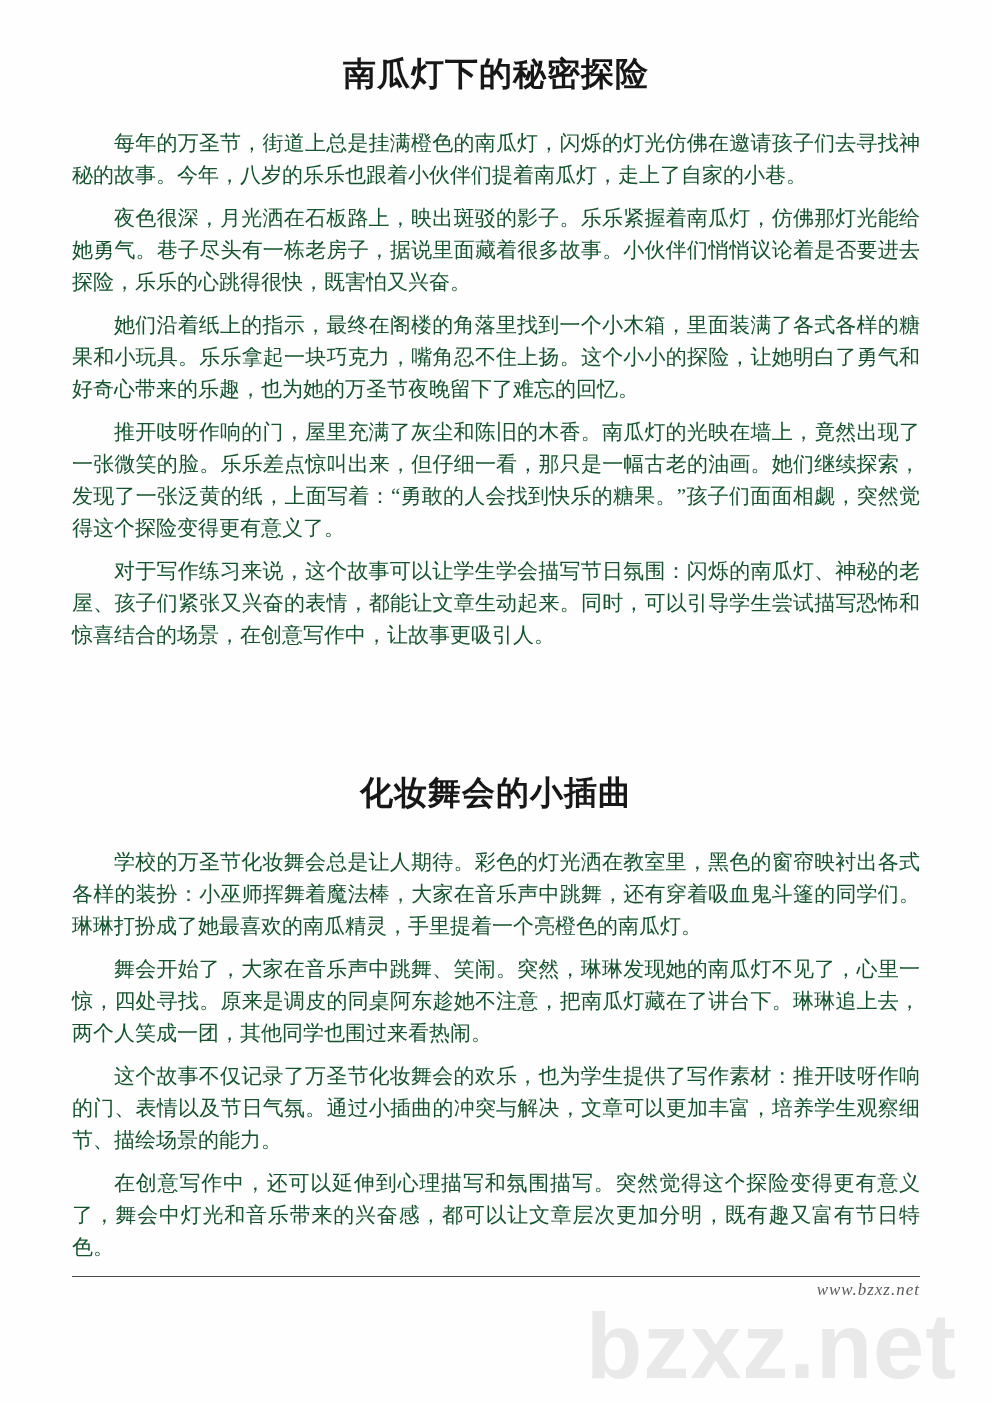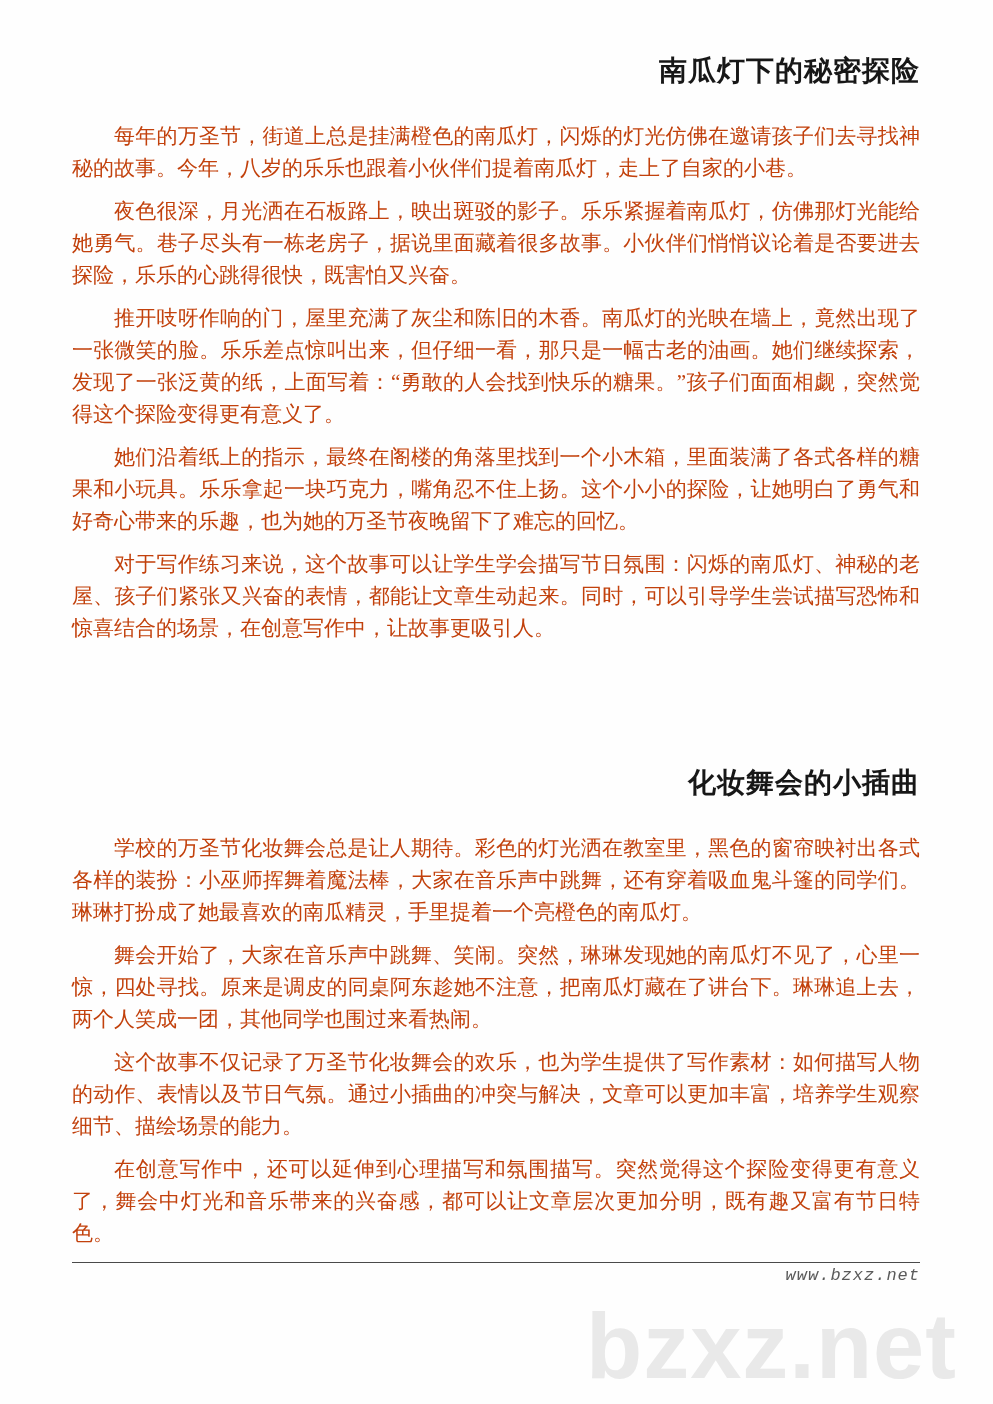--- a/index.html
+++ b/index.html
@@ -32,77 +32,77 @@
     margin-left: 20px;
   }
   .content {
     position: relative;
     z-index: 1;
     padding: 52px 73px 0 72px;
   }
   article { margin: 0; }
   .article-title {
     margin: 0 0 30px 0;
-    text-align: right;
-    font-size: 28px;
+    text-align: center;
+    font-size: 33px;
     font-weight: 700;
     letter-spacing: 1px;
     color: #171717;
   }
   .article-second {
     margin-top: 120px;
   }
   .story-paragraph {
     margin: 0 0 11px 0;
     font-size: 21px;
     line-height: 32px;
     text-align: justify;
     text-justify: inter-ideograph;
     text-indent: 2em;
-    color: #c2410c;
+    color: #14532d;
   }
   .story-paragraph:last-child { margin-bottom: 0; }
   .footer-divider {
     border: none;
     border-top: 1px solid #4a4a4a;
     margin: 13px 0 3px 0;
     height: 0;
   }
   .footer-url {
     text-align: right;
     font-style: italic;
     font-size: 17px;
     color: #5a5a5a;
     letter-spacing: 1px;
-    font-family: Liberation Mono, monospace;
+    font-family: Liberation Serif, serif;
   }
 </style>
 </head>
 <body>
 
 <div class="page">
 
   <div class="watermark">bzxz.net</div>
 
   <div class="content">
 
     <article>
       <h1 class="article-title">南瓜灯下的秘密探险</h1>
       <p class="story-paragraph">每年的万圣节，街道上总是挂满橙色的南瓜灯，闪烁的灯光仿佛在邀请孩子们去寻找神秘的故事。今年，八岁的乐乐也跟着小伙伴们提着南瓜灯，走上了自家的小巷。</p>
       <p class="story-paragraph">夜色很深，月光洒在石板路上，映出斑驳的影子。乐乐紧握着南瓜灯，仿佛那灯光能给她勇气。巷子尽头有一栋老房子，据说里面藏着很多故事。小伙伴们悄悄议论着是否要进去探险，乐乐的心跳得很快，既害怕又兴奋。</p>
+      <p class="story-paragraph">她们沿着纸上的指示，最终在阁楼的角落里找到一个小木箱，里面装满了各式各样的糖果和小玩具。乐乐拿起一块巧克力，嘴角忍不住上扬。这个小小的探险，让她明白了勇气和好奇心带来的乐趣，也为她的万圣节夜晚留下了难忘的回忆。</p>
       <p class="story-paragraph">推开吱呀作响的门，屋里充满了灰尘和陈旧的木香。南瓜灯的光映在墙上，竟然出现了一张微笑的脸。乐乐差点惊叫出来，但仔细一看，那只是一幅古老的油画。她们继续探索，发现了一张泛黄的纸，上面写着：“勇敢的人会找到快乐的糖果。”孩子们面面相觑，突然觉得这个探险变得更有意义了。</p>
-      <p class="story-paragraph">她们沿着纸上的指示，最终在阁楼的角落里找到一个小木箱，里面装满了各式各样的糖果和小玩具。乐乐拿起一块巧克力，嘴角忍不住上扬。这个小小的探险，让她明白了勇气和好奇心带来的乐趣，也为她的万圣节夜晚留下了难忘的回忆。</p>
       <p class="story-paragraph">对于写作练习来说，这个故事可以让学生学会描写节日氛围：闪烁的南瓜灯、神秘的老屋、孩子们紧张又兴奋的表情，都能让文章生动起来。同时，可以引导学生尝试描写恐怖和惊喜结合的场景，在创意写作中，让故事更吸引人。</p>
     </article>
 
     <article class="article-second">
       <h1 class="article-title">化妆舞会的小插曲</h1>
       <p class="story-paragraph">学校的万圣节化妆舞会总是让人期待。彩色的灯光洒在教室里，黑色的窗帘映衬出各式各样的装扮：小巫师挥舞着魔法棒，大家在音乐声中跳舞，还有穿着吸血鬼斗篷的同学们。琳琳打扮成了她最喜欢的南瓜精灵，手里提着一个亮橙色的南瓜灯。</p>
       <p class="story-paragraph">舞会开始了，大家在音乐声中跳舞、笑闹。突然，琳琳发现她的南瓜灯不见了，心里一惊，四处寻找。原来是调皮的同桌阿东趁她不注意，把南瓜灯藏在了讲台下。琳琳追上去，两个人笑成一团，其他同学也围过来看热闹。</p>
-      <p class="story-paragraph">这个故事不仅记录了万圣节化妆舞会的欢乐，也为学生提供了写作素材：如何描写人物的动作、表情以及节日气氛。通过小插曲的冲突与解决，文章可以更加丰富，培养学生观察细节、描绘场景的能力。</p>
+      <p class="story-paragraph">这个故事不仅记录了万圣节化妆舞会的欢乐，也为学生提供了写作素材：推开吱呀作响的门、表情以及节日气氛。通过小插曲的冲突与解决，文章可以更加丰富，培养学生观察细节、描绘场景的能力。</p>
       <p class="story-paragraph">在创意写作中，还可以延伸到心理描写和氛围描写。突然觉得这个探险变得更有意义了，舞会中灯光和音乐带来的兴奋感，都可以让文章层次更加分明，既有趣又富有节日特色。</p>
     </article>
 
     <hr class="footer-divider">
 
     <div class="footer-url">www.bzxz.net</div>
 
   </div>
 </div>
 

